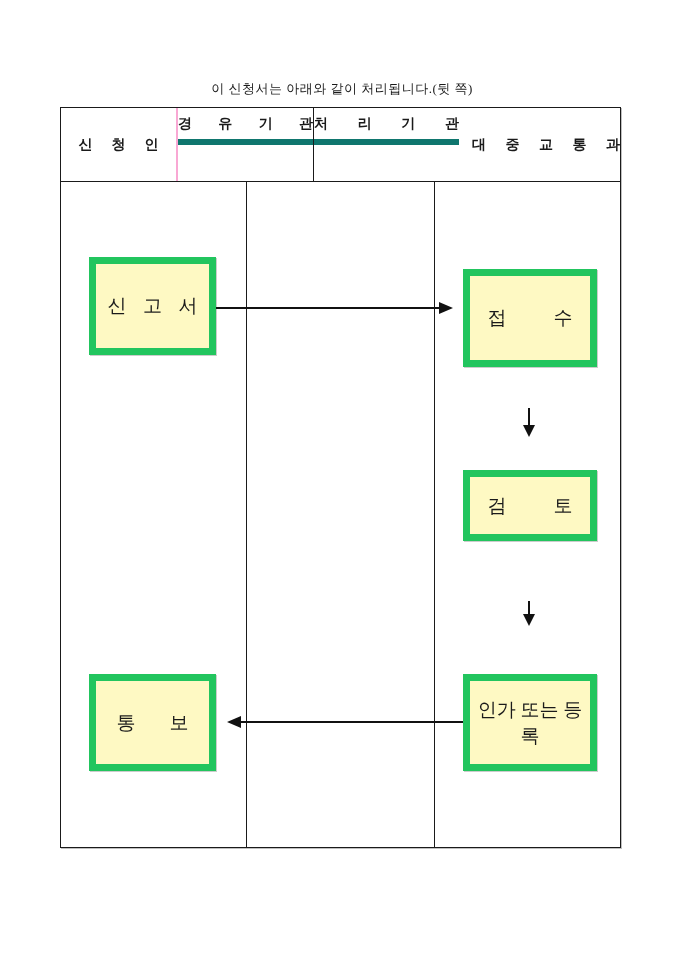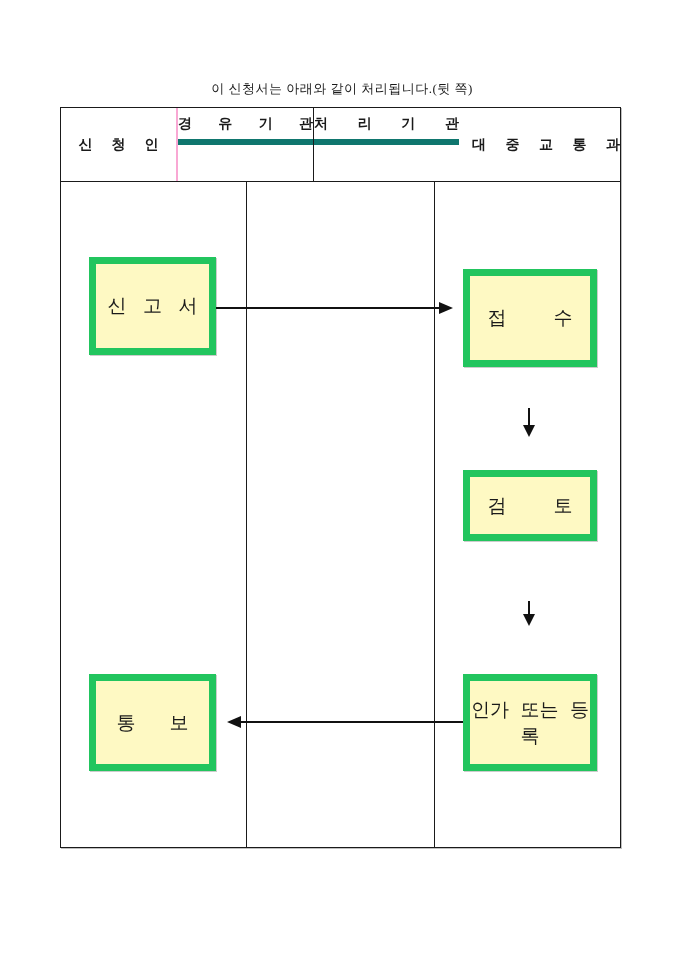--- a/index.html
+++ b/index.html
@@ -82,21 +82,21 @@
     align-items: center;
     justify-content: center;
     box-shadow: 1px 1px 0 rgba(0,0,0,0.2);
     font-size: 19px;
   }
   .box-text {
     display: inline-block;
     text-align: justify;
     text-align-last: justify;
   }
-  .box-text.single { text-align: center; text-align-last: center; font-family: Liberation Mono, monospace; }
+  .box-text.single { text-align: center; text-align-last: center; }
   .w90 { width: 90px; }
   .w85 { width: 85px; }
   .w72 { width: 72px; }
   .box-report   { left: 28px;  top: 75px;  width: 127px; height: 98px; }
   .box-receipt  { left: 402px; top: 75px;  width: 134px; height: 98px; margin-top: 12px; }
   .box-review   { left: 402px; top: 288px; width: 134px; height: 71px; }
   .box-notice   { left: 28px;  top: 492px; width: 127px; height: 97px; }
   .box-approval { left: 402px; top: 492px; width: 134px; height: 97px; }
   .h-line {
     position: absolute;

